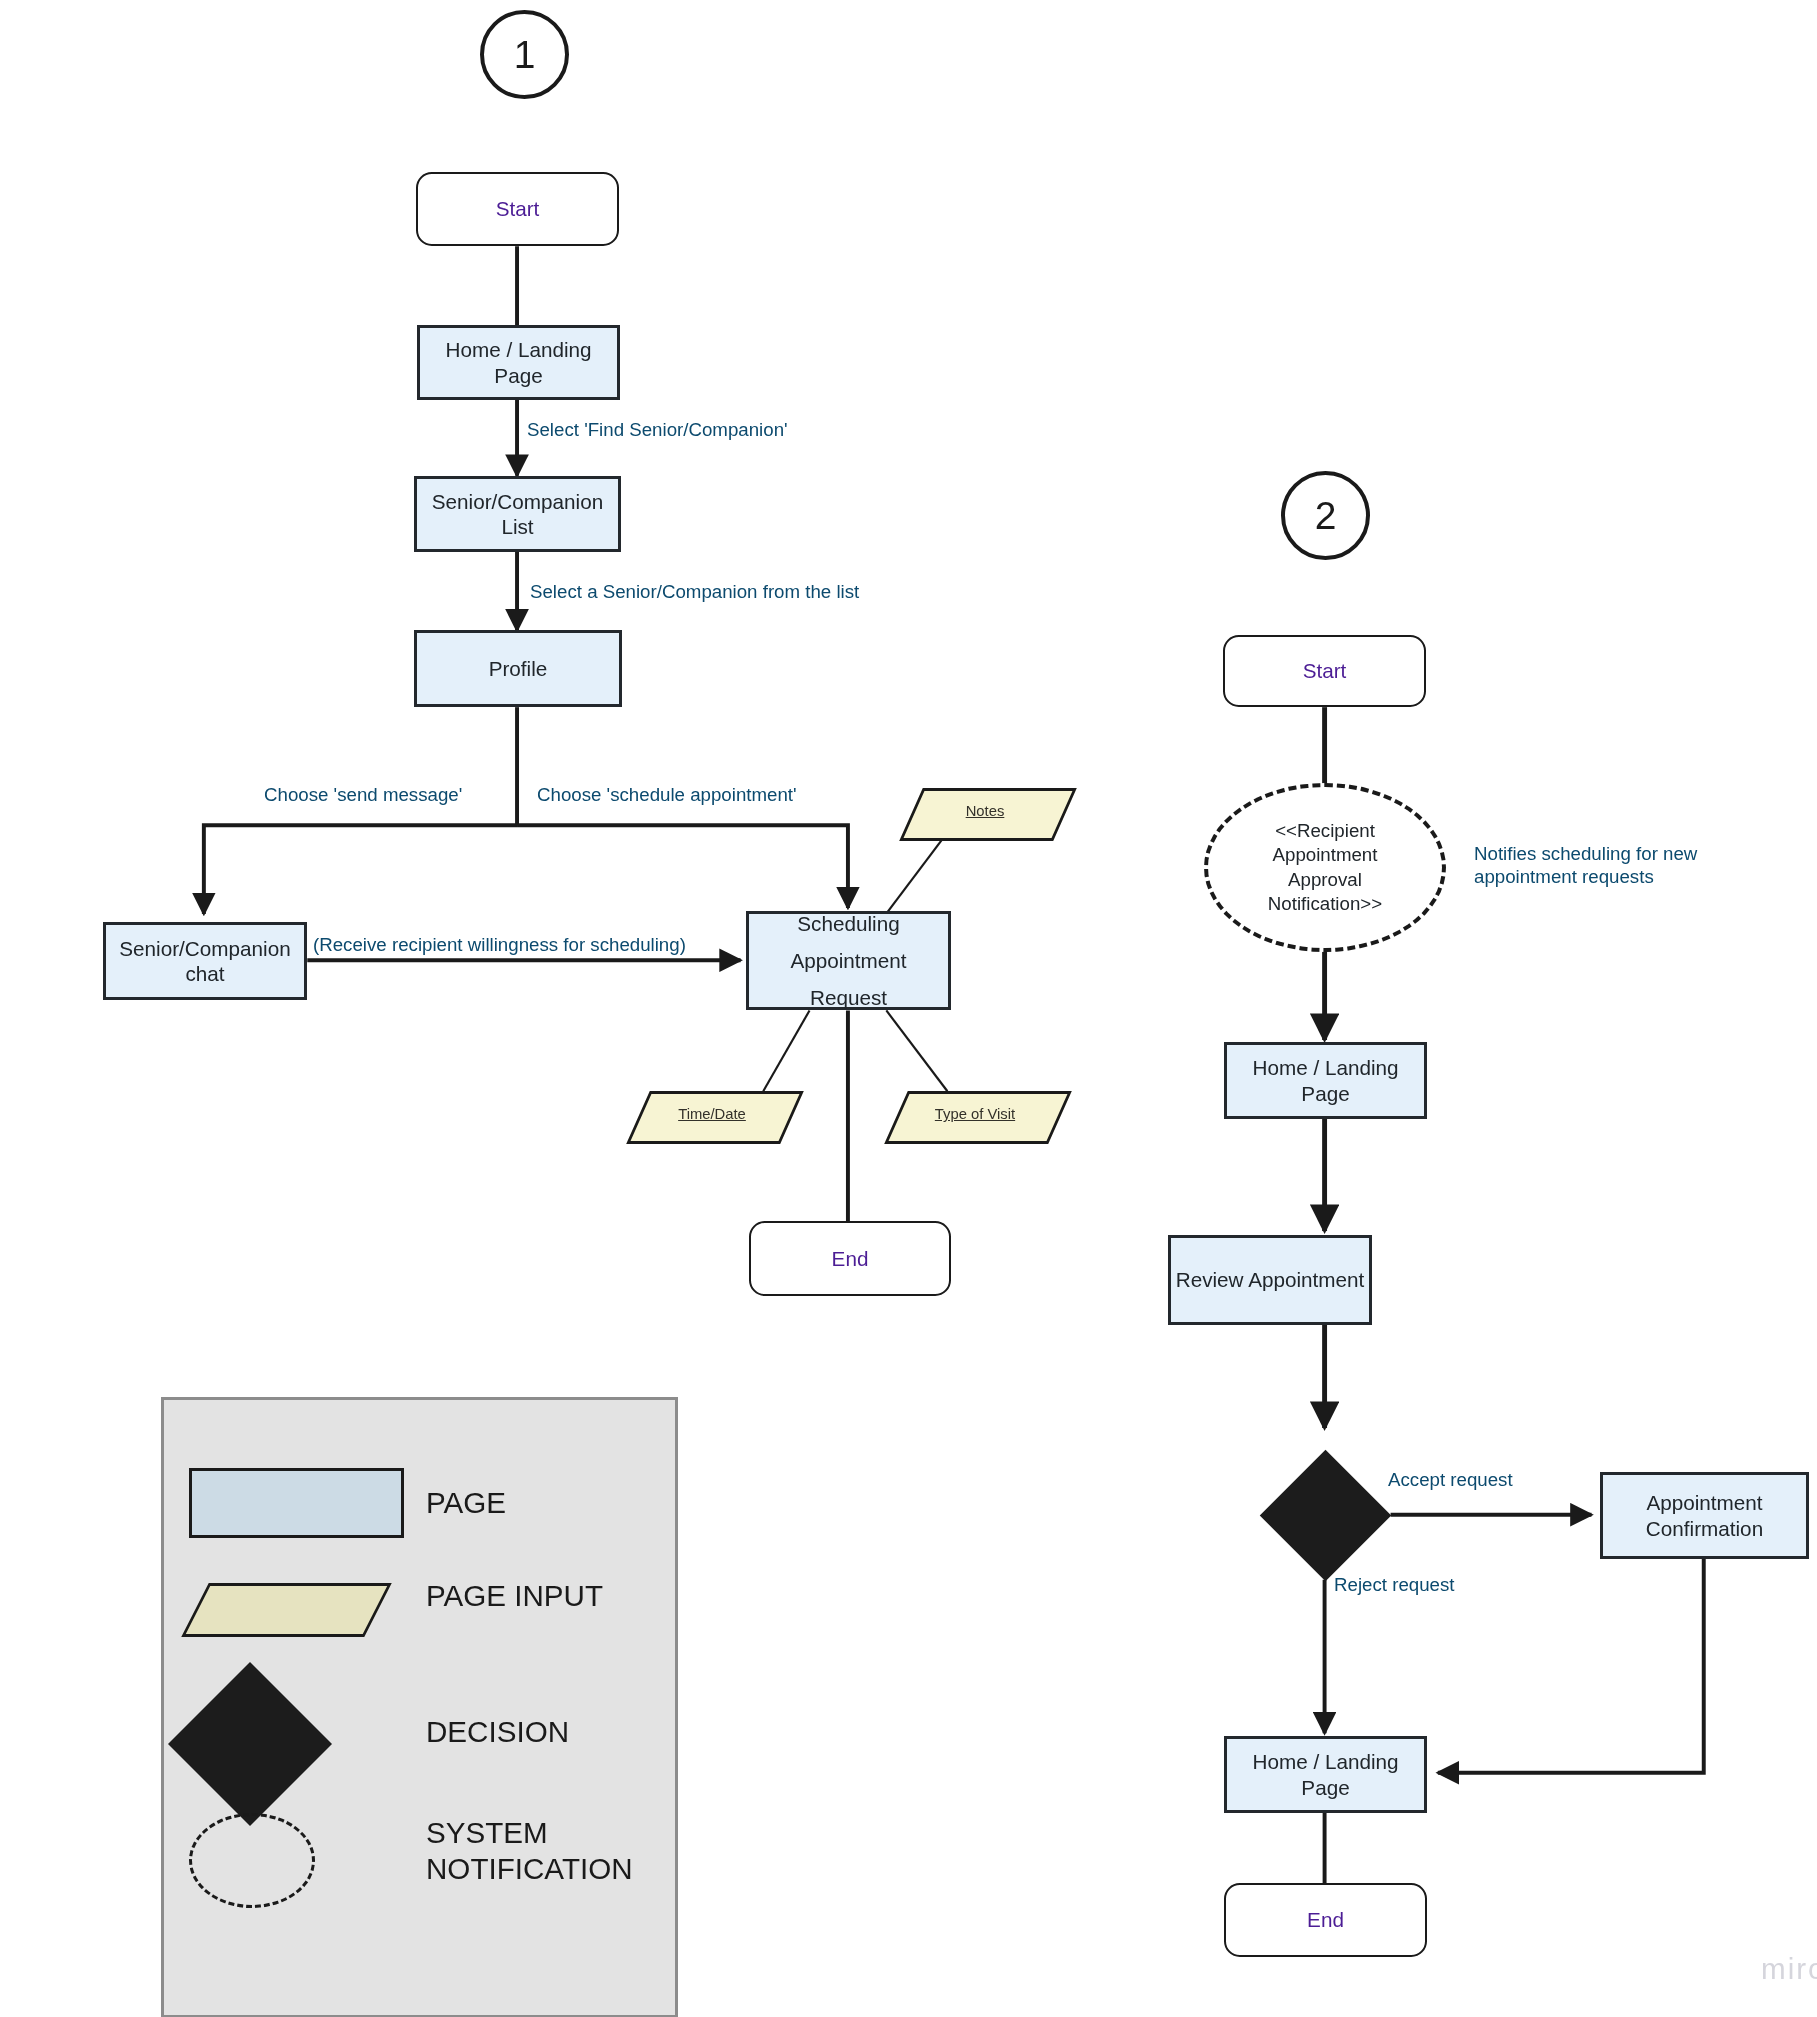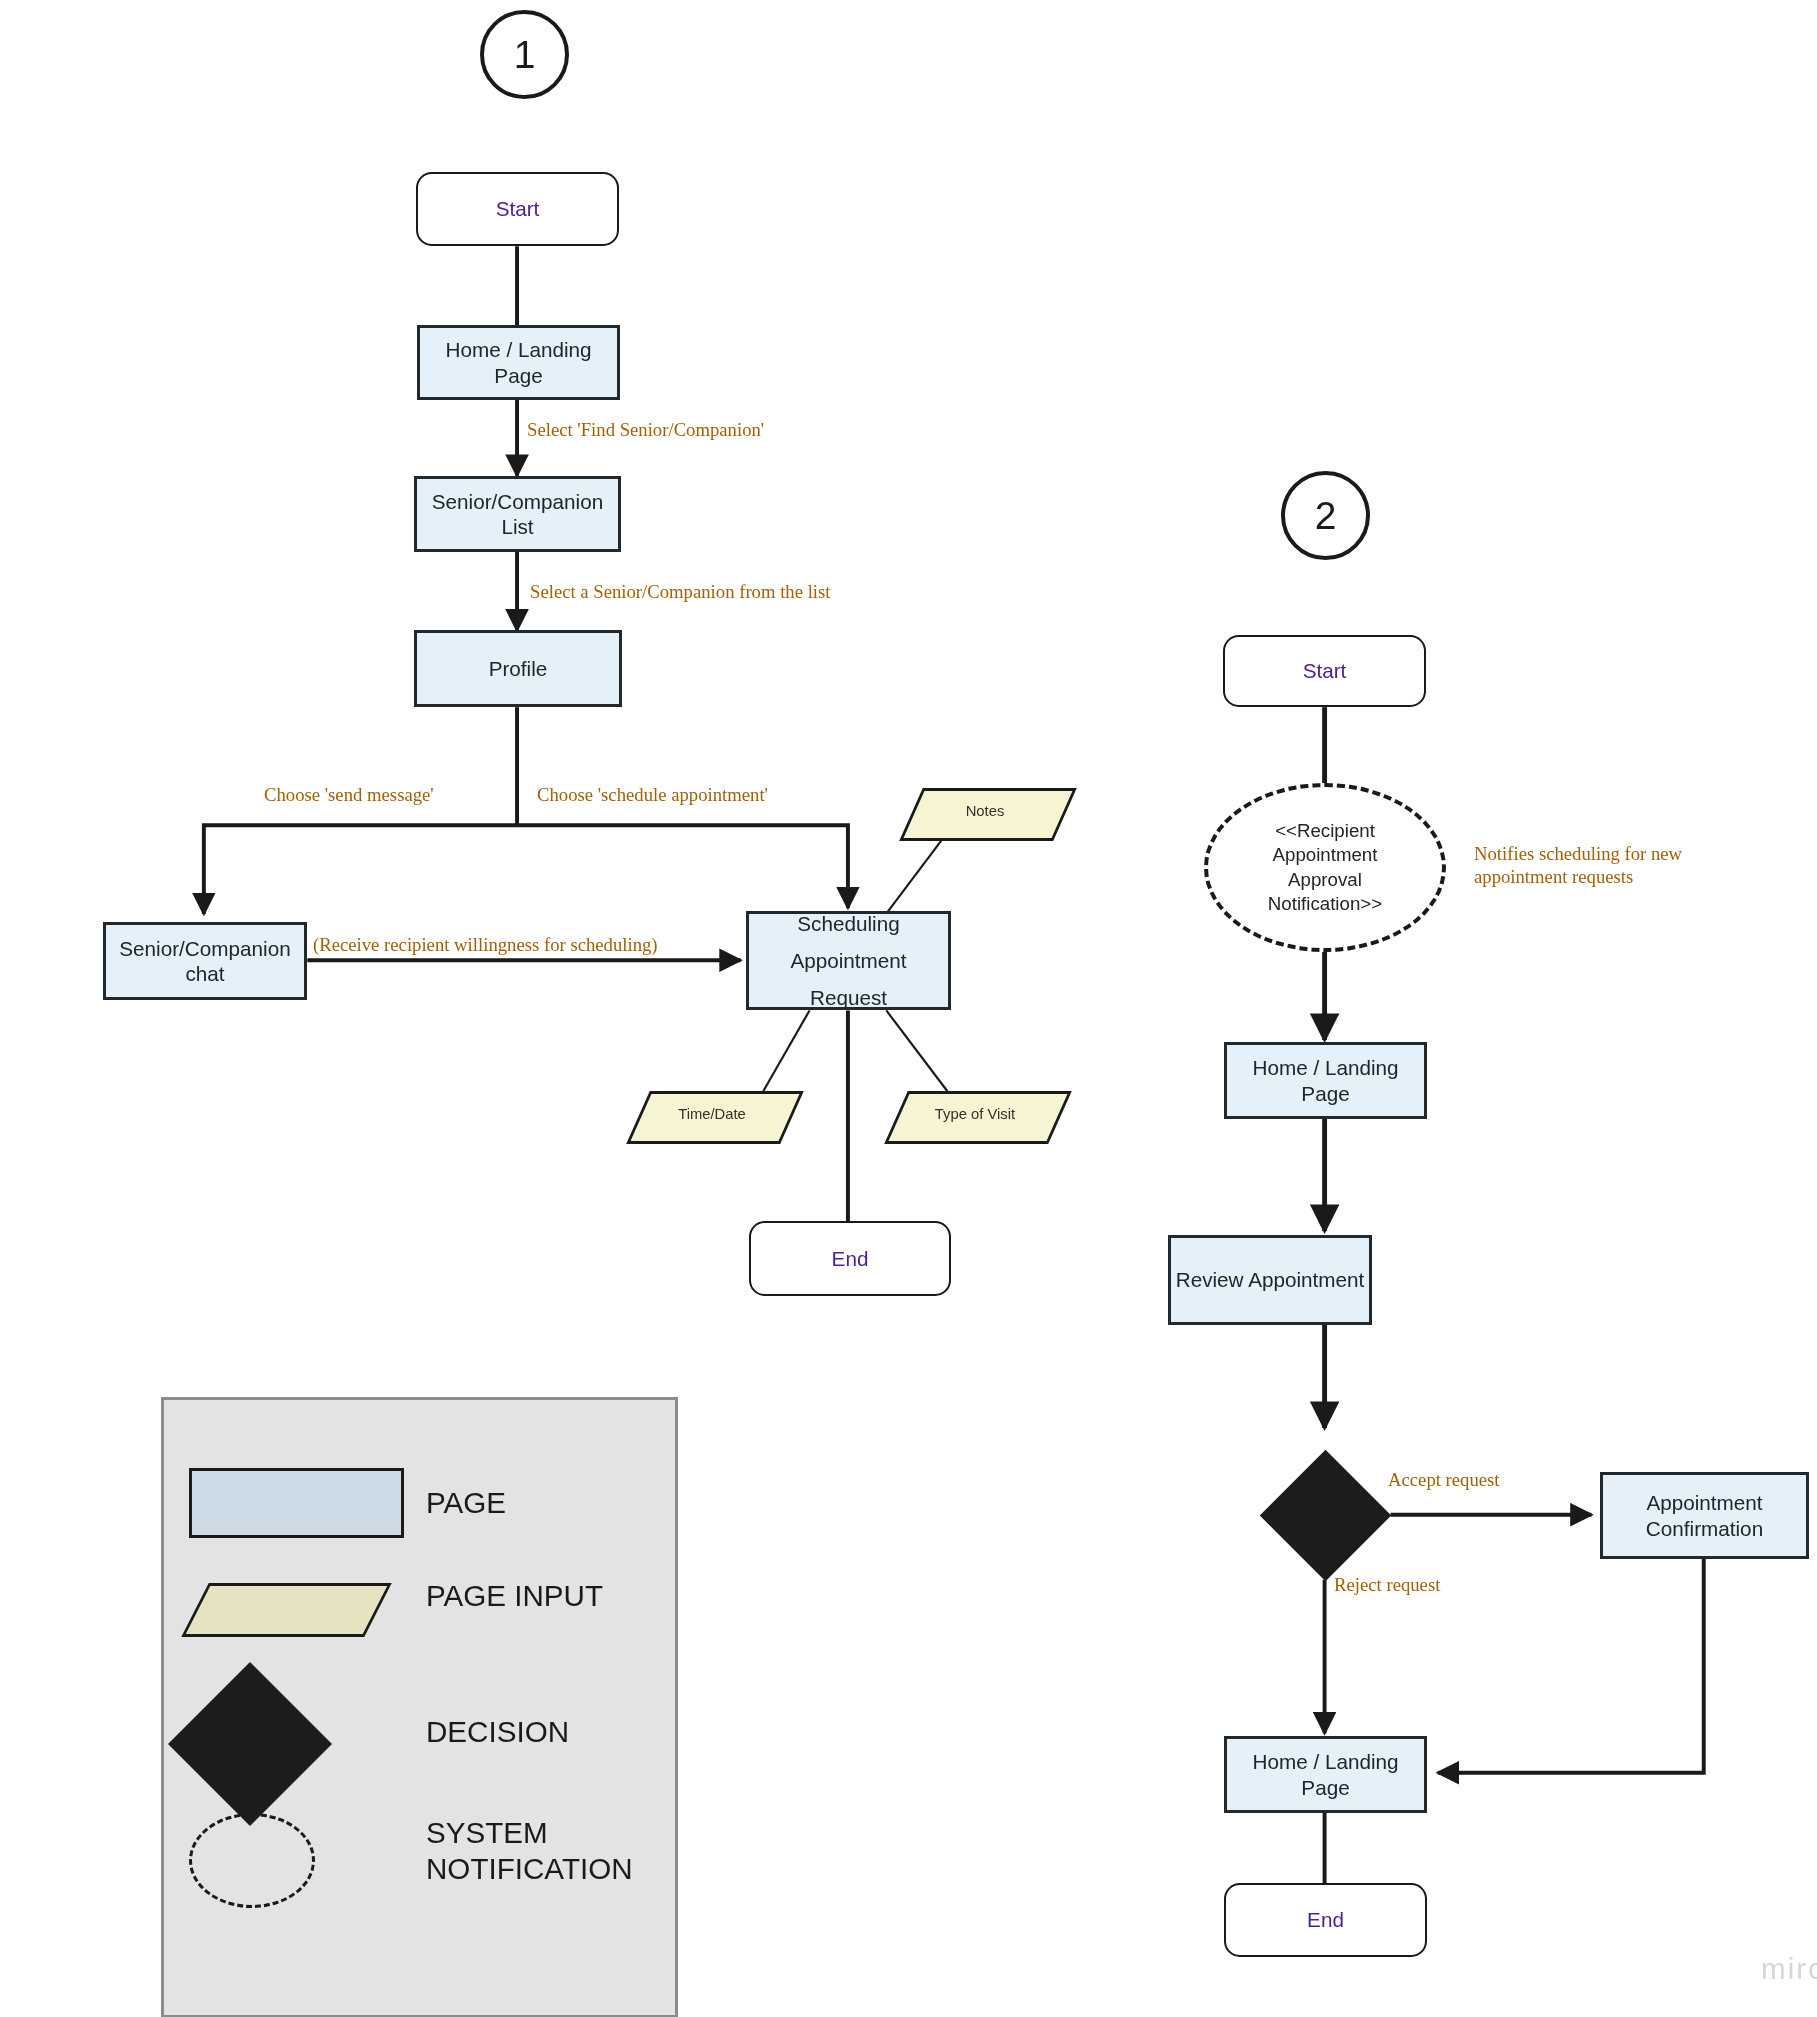--- a/index.html
+++ b/index.html
@@ -75,43 +75,43 @@
     width: 100%;
     height: 100%;
     background: #f7f4d3;
     border: 3px solid #1a1a1a;
     transform: skewX(-24deg);
     z-index: 0;
   }
   .page-input .plabel {
     position: relative;
     z-index: 1;
+    text-decoration: underline;
   }
   
   .sys-notif {
     border: 4.9px dashed #1a1a1a;
     border-radius: 50%;
     background: #ffffff;
     font-size: 18.7px;
     color: #20262b;
     line-height: 1.30;
   }
   
   .decision {
     background: #1c1c1c;
     transform: rotate(45deg);
   }
   
   .edge-label {
     position: absolute;
     font-size: 18.7px;
-    color: #a16207;
+    color: #0c4a6e;
     white-space: nowrap;
     line-height: 1.25;
-    font-family: Liberation Serif, serif;
   }
   .edge-label.wrapped { white-space: normal; }
   
   #legend {
     position: absolute;
     background: #e3e3e3;
     border: 3px solid #8c8c8c;
     box-sizing: border-box;
   }
   .legend-text {

